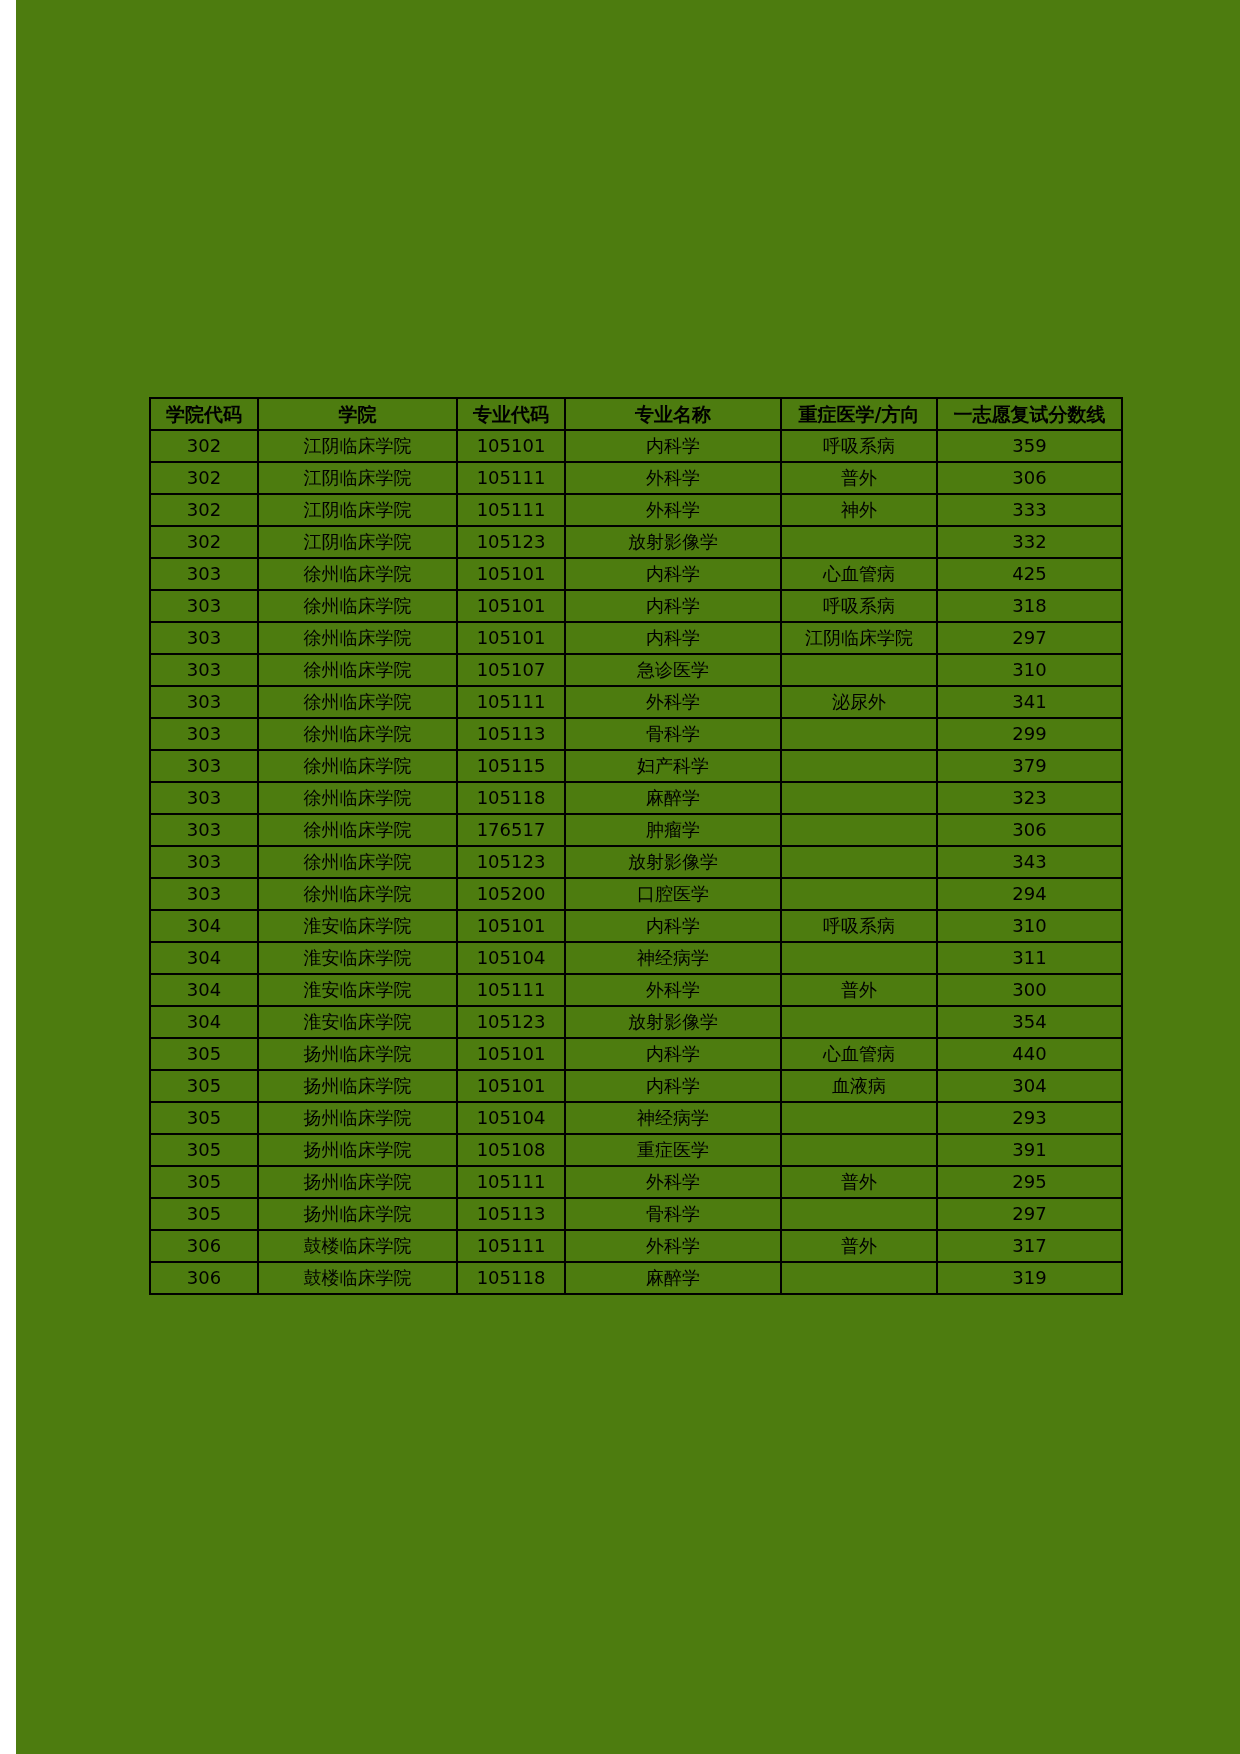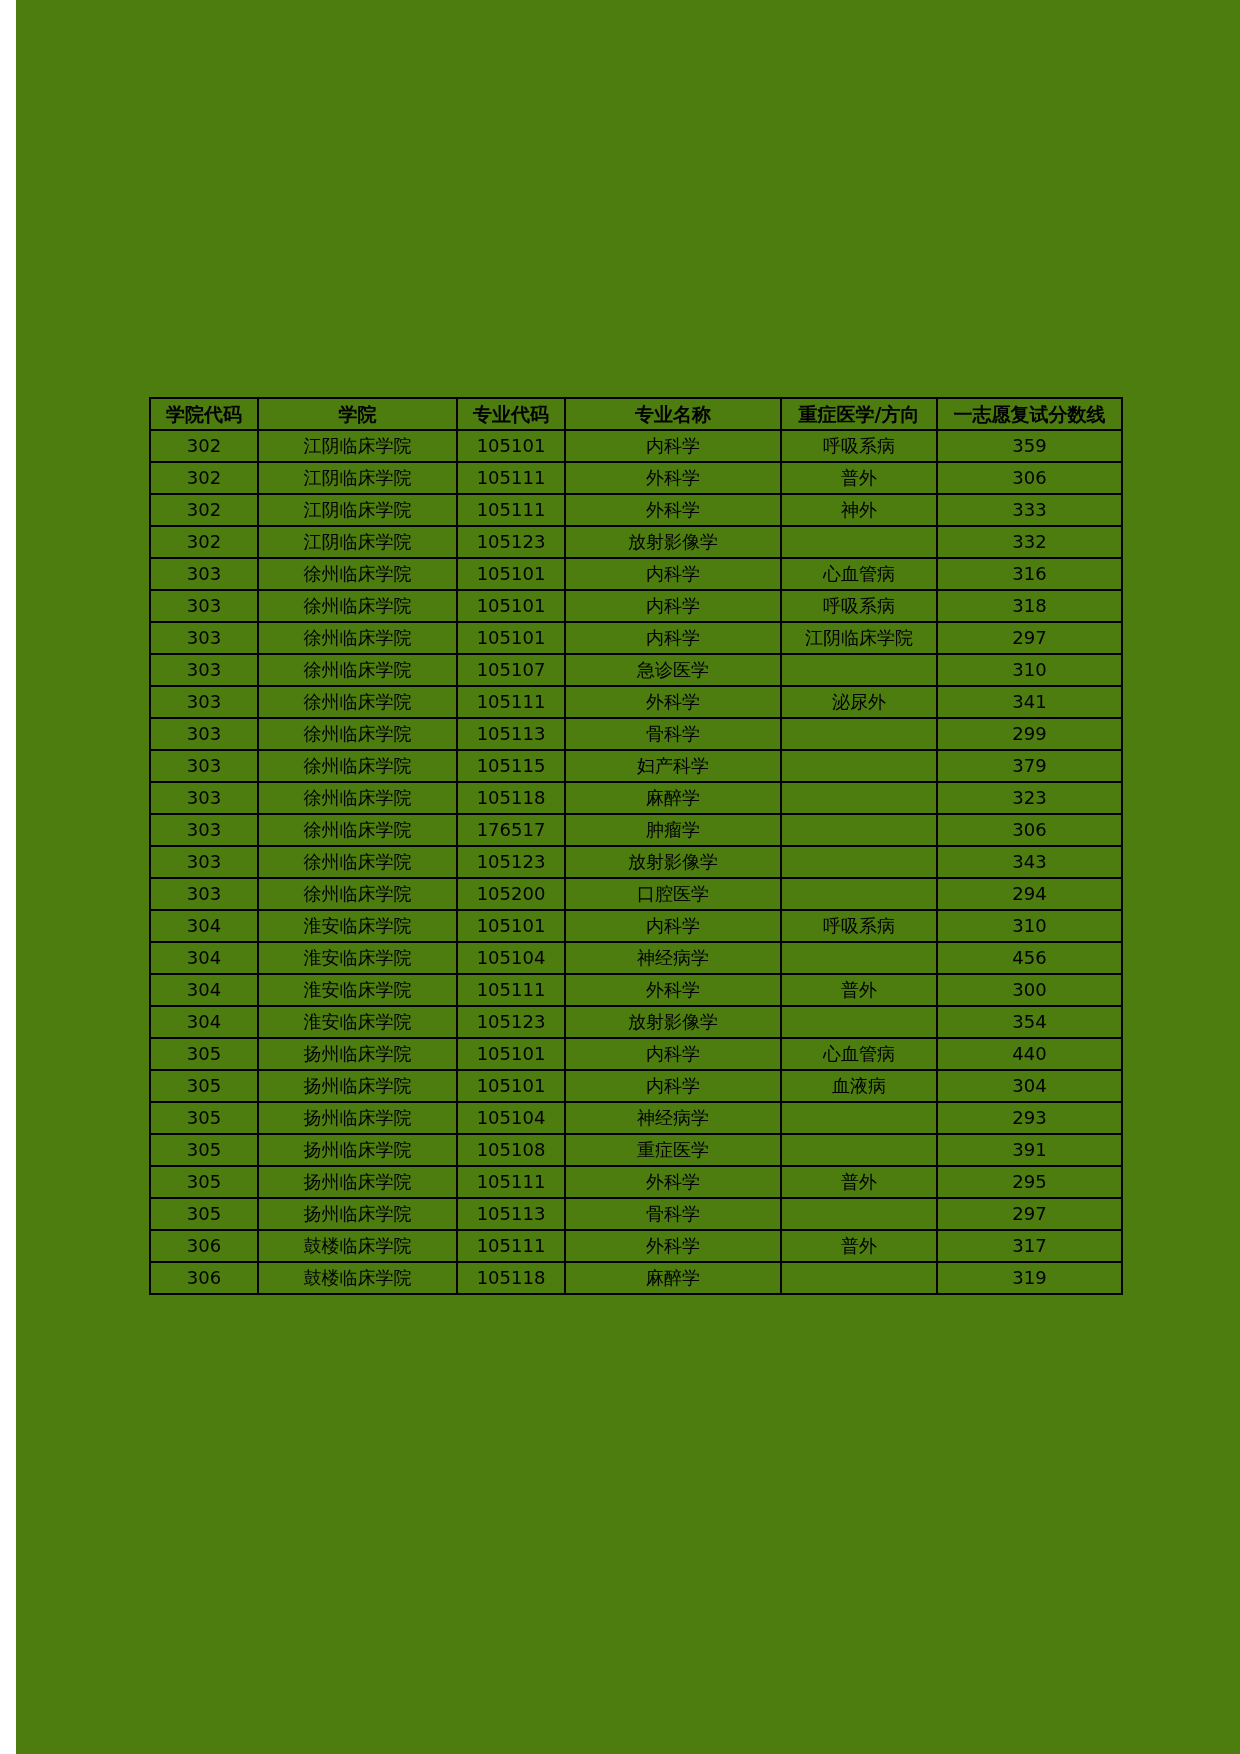--- a/index.html
+++ b/index.html
@@ -70,21 +70,21 @@
           <td>放射影像学</td>
           <td></td>
           <td>332</td>
         </tr>
         <tr>
           <td>303</td>
           <td>徐州临床学院</td>
           <td>105101</td>
           <td>内科学</td>
           <td>心血管病</td>
-          <td>316</td>
+          <td>425</td>
         </tr>
         <tr>
           <td>303</td>
           <td>徐州临床学院</td>
           <td>105101</td>
           <td>内科学</td>
           <td>呼吸系病</td>
           <td>318</td>
         </tr>
         <tr>
@@ -166,21 +166,21 @@
           <td>内科学</td>
           <td>呼吸系病</td>
           <td>310</td>
         </tr>
         <tr>
           <td>304</td>
           <td>淮安临床学院</td>
           <td>105104</td>
           <td>神经病学</td>
           <td></td>
-          <td>456</td>
+          <td>311</td>
         </tr>
         <tr>
           <td>304</td>
           <td>淮安临床学院</td>
           <td>105111</td>
           <td>外科学</td>
           <td>普外</td>
           <td>300</td>
         </tr>
         <tr>

